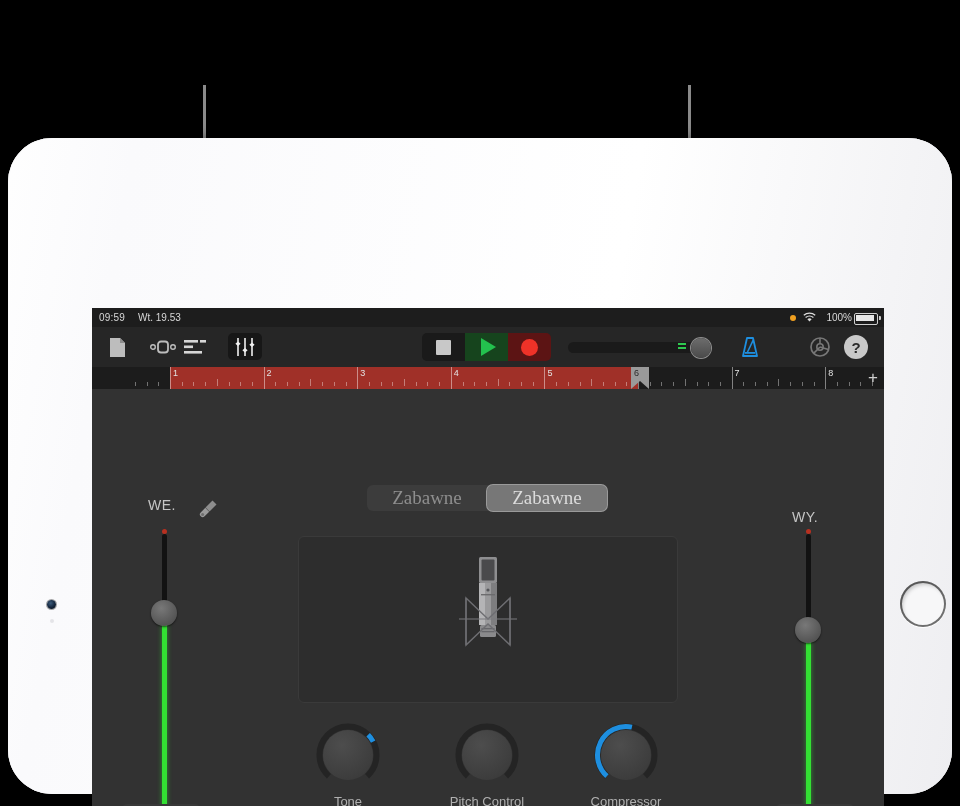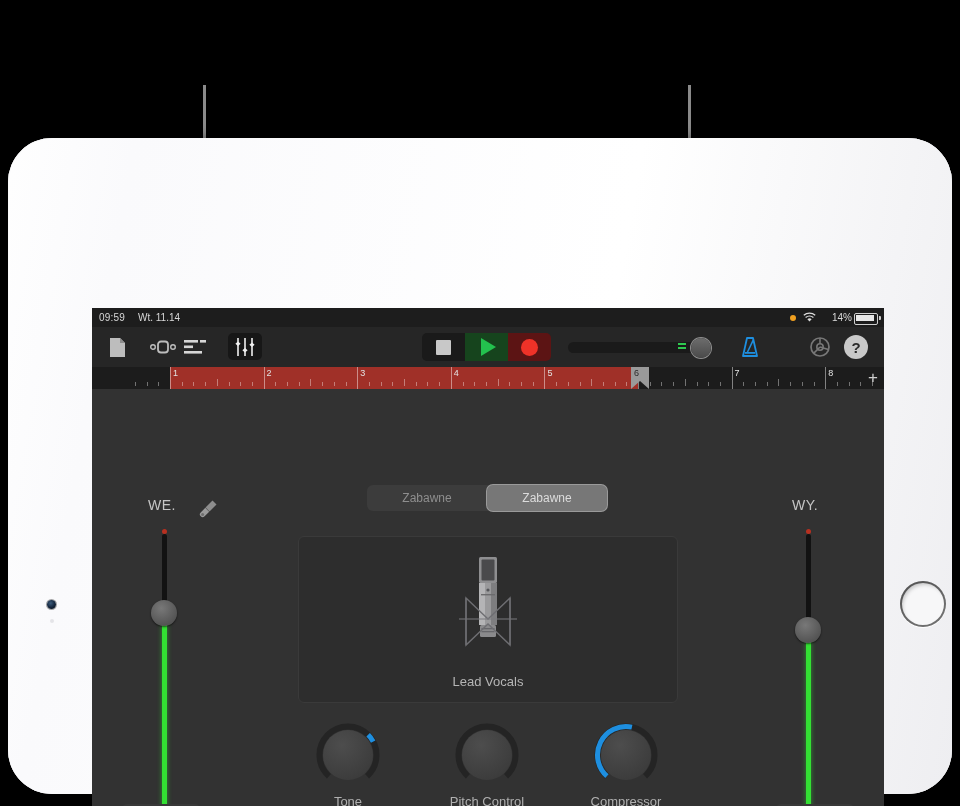--- a/index.html
+++ b/index.html
@@ -79,35 +79,35 @@
   #playhead{position:absolute;left:539px;top:0;width:18px;height:22px;}
   #playhead-body{position:absolute;left:0;top:0;width:18px;height:14px;background:#9a9a9a;}
   #playhead-tip{position:absolute;left:0;top:14px;width:0;height:0;border-left:9px solid #9a9a9a;border-right:9px solid #9a9a9a;border-bottom:8px solid transparent;}
   #ruler-plus{position:absolute;right:6px;top:2px;font-size:17px;color:#cfcfcf;line-height:18px;}
 
   
   #main{position:absolute;left:0;top:81px;width:792px;height:501px;background:#323232;}
 
   .side-label{position:absolute;font-size:14px;color:#c5c5c5;letter-spacing:.5px;}
   #we-label{left:56px;top:108px;}
-  #wy-label{left:700px;top:108px;}
+  #wy-label{left:700px;top:120px;}
 
   #mic-plug{position:absolute;left:106px;top:108px;width:22px;height:22px;}
 
   
   .fader-track{position:absolute;width:5px;border-radius:3px;background:#121212;}
   .fader-green{position:absolute;width:5px;border-radius:3px;background:#33e033;box-shadow:0 0 5px rgba(51,224,51,.55);}
   .fader-red{position:absolute;width:5px;height:5px;border-radius:3px;background:#b83020;}
   .fader-thumb{position:absolute;width:26px;height:26px;border-radius:50%;
     background:radial-gradient(circle at 40% 32%,#787878,#555 70%,#4a4a4a 100%);
     box-shadow:0 1px 2px rgba(0,0,0,.6);}
 
   
   #tabs{position:absolute;left:275px;top:96px;width:240px;height:26px;background:#3c3c3c;border-radius:6px;display:flex;}
-  .tab{flex:1;display:flex;align-items:center;justify-content:center;font-size:12px;color:#8e8e8e;border-radius:6px;}
+  .tab{flex:1;display:flex;align-items:center;justify-content:center;font-size:19px;color:#8e8e8e;border-radius:6px;font-family:Liberation Serif, serif;}
   .tab.sel{background:#777;color:#dcdcdc;box-shadow:0 0 0 1px #9a9a9a;}
 
   
   #inst{position:absolute;left:206px;top:147px;width:378px;height:165px;background:#2d2d2d;border-radius:6px;border:1px solid #3a3a3a;}
   #inst-label{position:absolute;left:0;right:0;bottom:13px;text-align:center;font-size:13px;color:#b5b5b5;}
   #mic-img{position:absolute;left:50%;top:16px;transform:translateX(-50%);width:86px;height:110px;}
 
   
   .knob-wrap{position:absolute;width:76px;}
   .knob{position:relative;width:66px;height:66px;margin:0 auto;}
@@ -133,28 +133,28 @@
 
   <div id="device">
     <div id="camera"></div>
     <div id="camera-dot"></div>
     <div id="home"></div>
 
     <div id="screen">
 
       <div id="statusbar">
         <span id="sb-time">09:59</span>
-        <span id="sb-date">Wt. 11.14</span>
+        <span id="sb-date">Wt. 19.53</span>
         <span id="sb-orange"></span>
         <svg id="sb-wifi" viewBox="0 0 13 11">
           <path d="M6.5 9.6 L4.4 7.2 A3.3 3.3 0 0 1 8.6 7.2 Z" fill="#dcdcdc"></path>
           <path d="M2.6 5.6 A6 6 0 0 1 10.4 5.6" stroke="#dcdcdc" stroke-width="1.3" fill="none"></path>
           <path d="M0.8 3.3 A8.8 8.8 0 0 1 12.2 3.3" stroke="#dcdcdc" stroke-width="1.3" fill="none"></path>
         </svg>
-        <span id="sb-batt-label">14%</span>
+        <span id="sb-batt-label">100%</span>
         <span id="sb-batt"></span>
         <span id="sb-batt-tip"></span>
       </div>
 
       <div id="toolbar">
         <div class="tb-icon" id="tb-doc">
           <svg width="17" height="21" viewBox="0 0 17 21">
               <path d="M1 1h10l5 5v14H1z" fill="#bdbdbd"></path>
               <path d="M11 1l5 5h-5z" fill="#8d8d8d"></path>
             </svg>
@@ -339,21 +339,20 @@
             <circle cx="43" cy="37" r="1.6" fill="#55565a"></circle>
             <rect x="36" y="41" width="14" height="1.4" fill="#6c6c6e"></rect>
             <rect x="35" y="72" width="16" height="12" rx="1.5" fill="#8a8a8c"></rect>
             <rect x="36.5" y="75" width="13" height="1.3" fill="#66666a"></rect>
             <rect x="36.5" y="78" width="13" height="1.3" fill="#66666a"></rect>
             <path d="M21 45 L43 66 L65 45 L65 92 L43 71 L21 92 Z" stroke="#6e6e72" stroke-width="1.4" fill="none"></path>
             <line x1="14" y1="66" x2="72" y2="66" stroke="#7a7a7e" stroke-width="1.2"></line>
             <line x1="21" y1="45" x2="21" y2="92" stroke="#6e6e72" stroke-width="1.3"></line>
             <line x1="65" y1="45" x2="65" y2="92" stroke="#6e6e72" stroke-width="1.3"></line>
           </svg>
-          <div id="inst-label">Lead Vocals</div>
         </div>
 
         <div class="knob-wrap" style="left:218px;top:333px;">
           <div class="knob">
               <svg width="66" height="66" viewBox="0 0 66 66">
                 <path d="M 13.929777718772534 54.17962752610573 A 28.5 28.5 0 1 1 52.07022228122746 54.17962752610573" stroke="#242424" stroke-width="6" fill="none" stroke-linecap="butt"></path>
                 <path d="M 53.15254326381661 12.847456736183396 A 28.5 28.5 0 0 1 58.16400639647942 19.62006046060211" stroke="#1e8fe0" stroke-width="5" fill="none" stroke-linecap="butt"></path>
                 <line x1="33" y1="33" x2="51.02134497435782" y2="20.38131840027699" stroke="#1e8fe0" stroke-width="1.6"></line>
               </svg>
               <div class="knob-face"></div>

